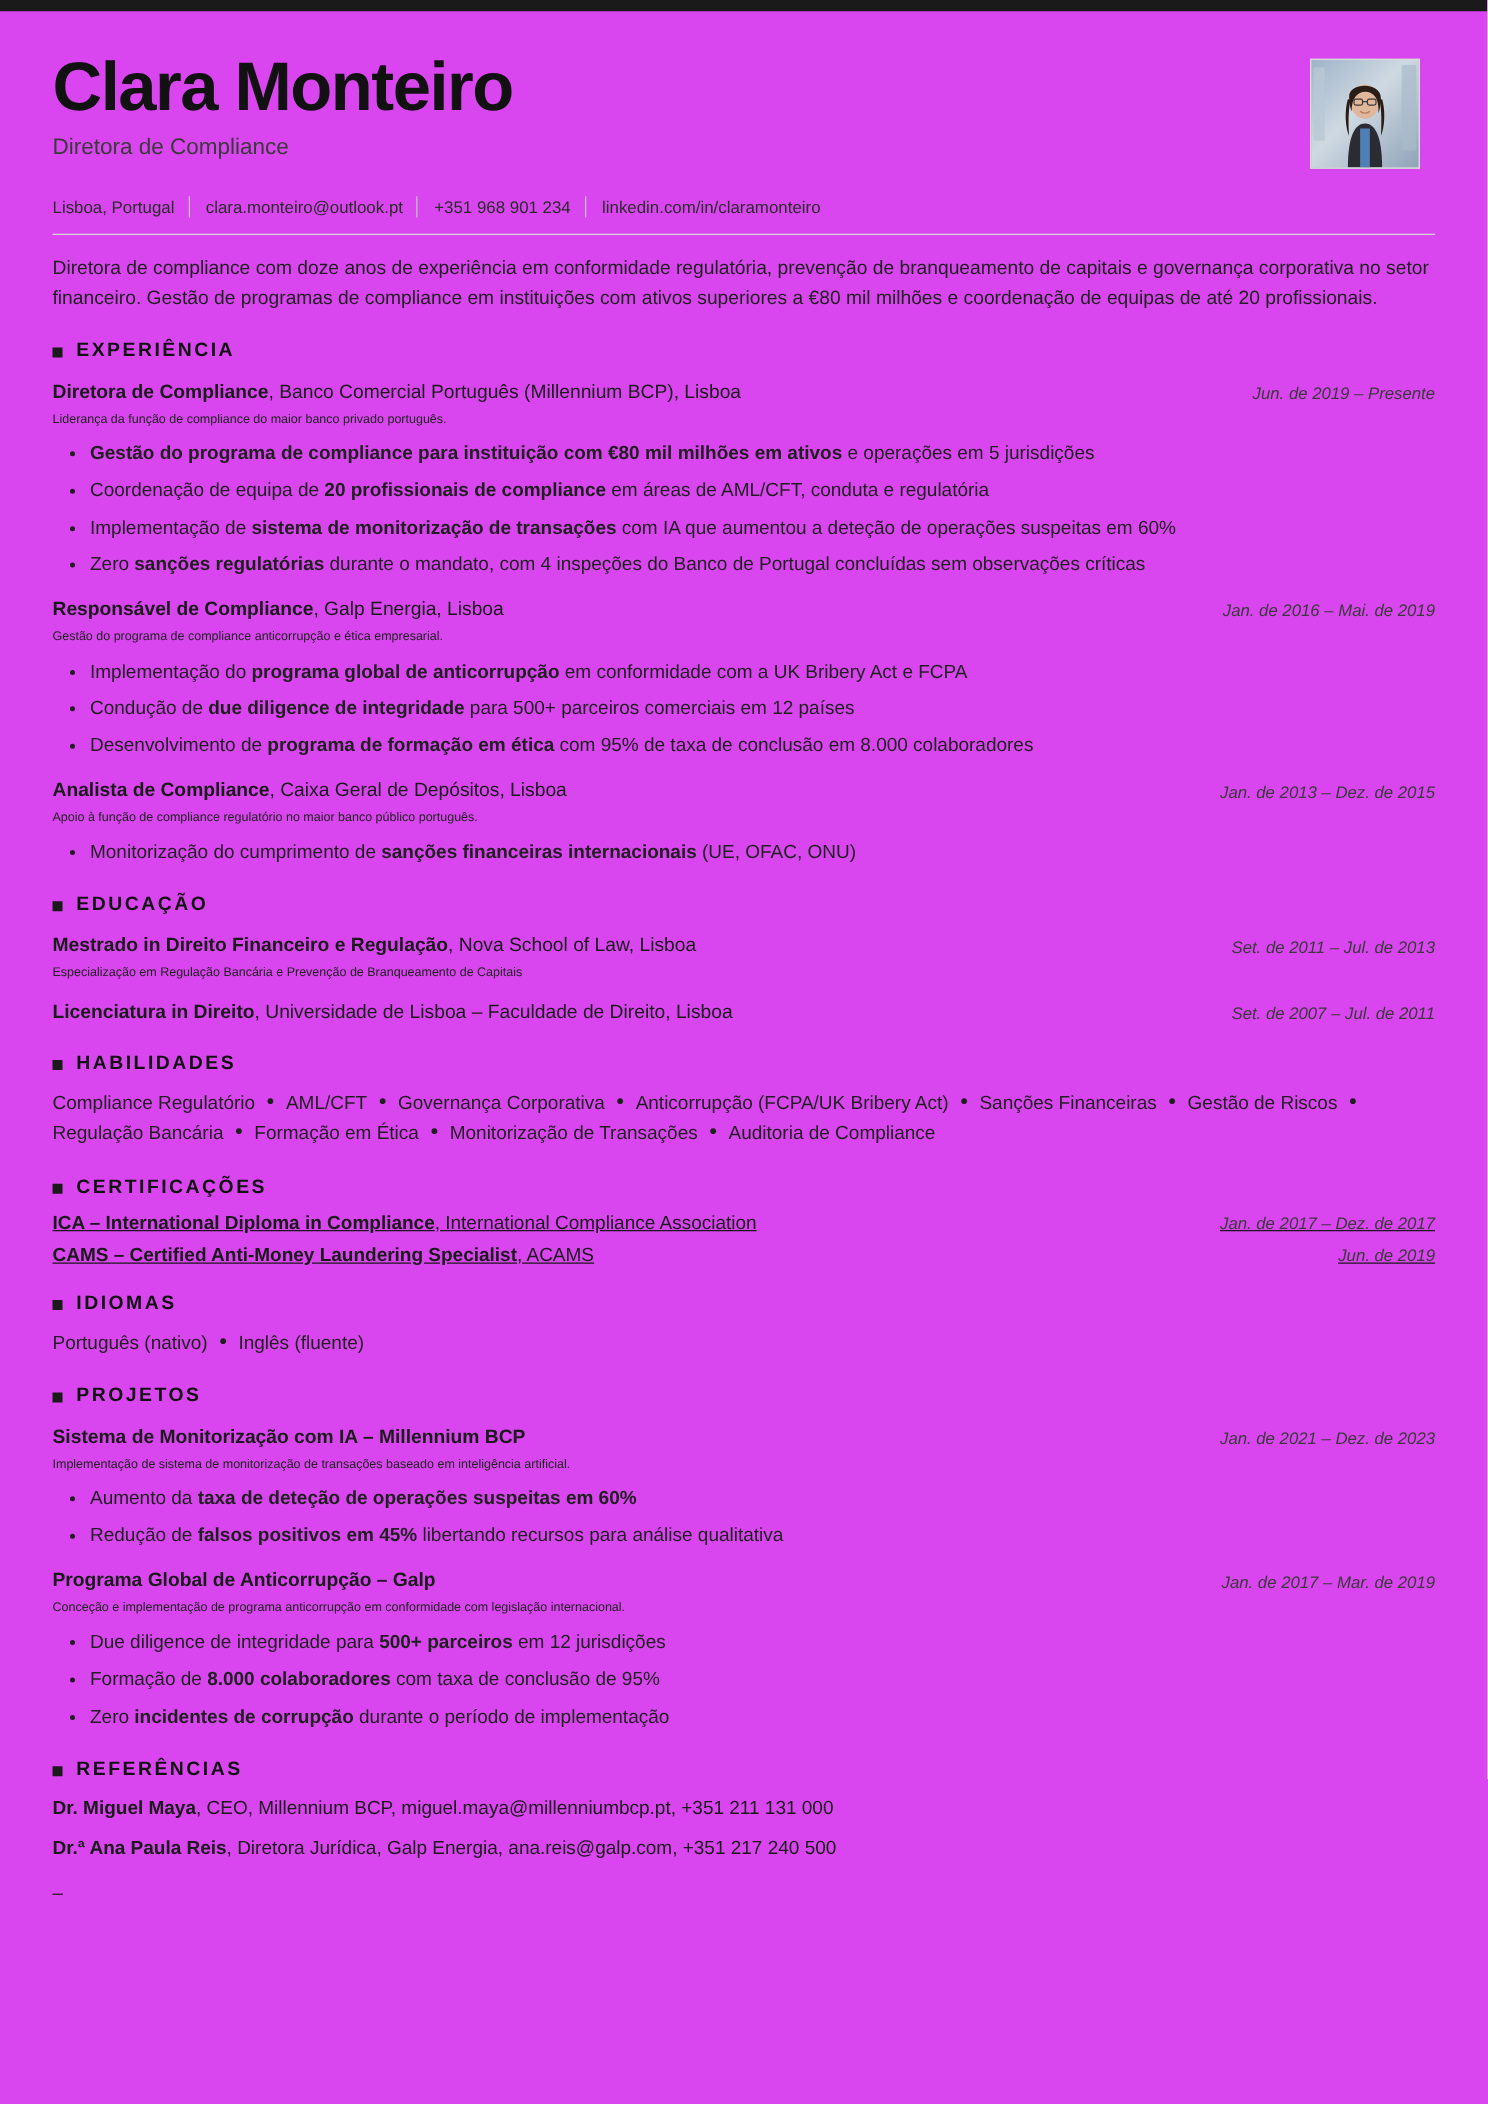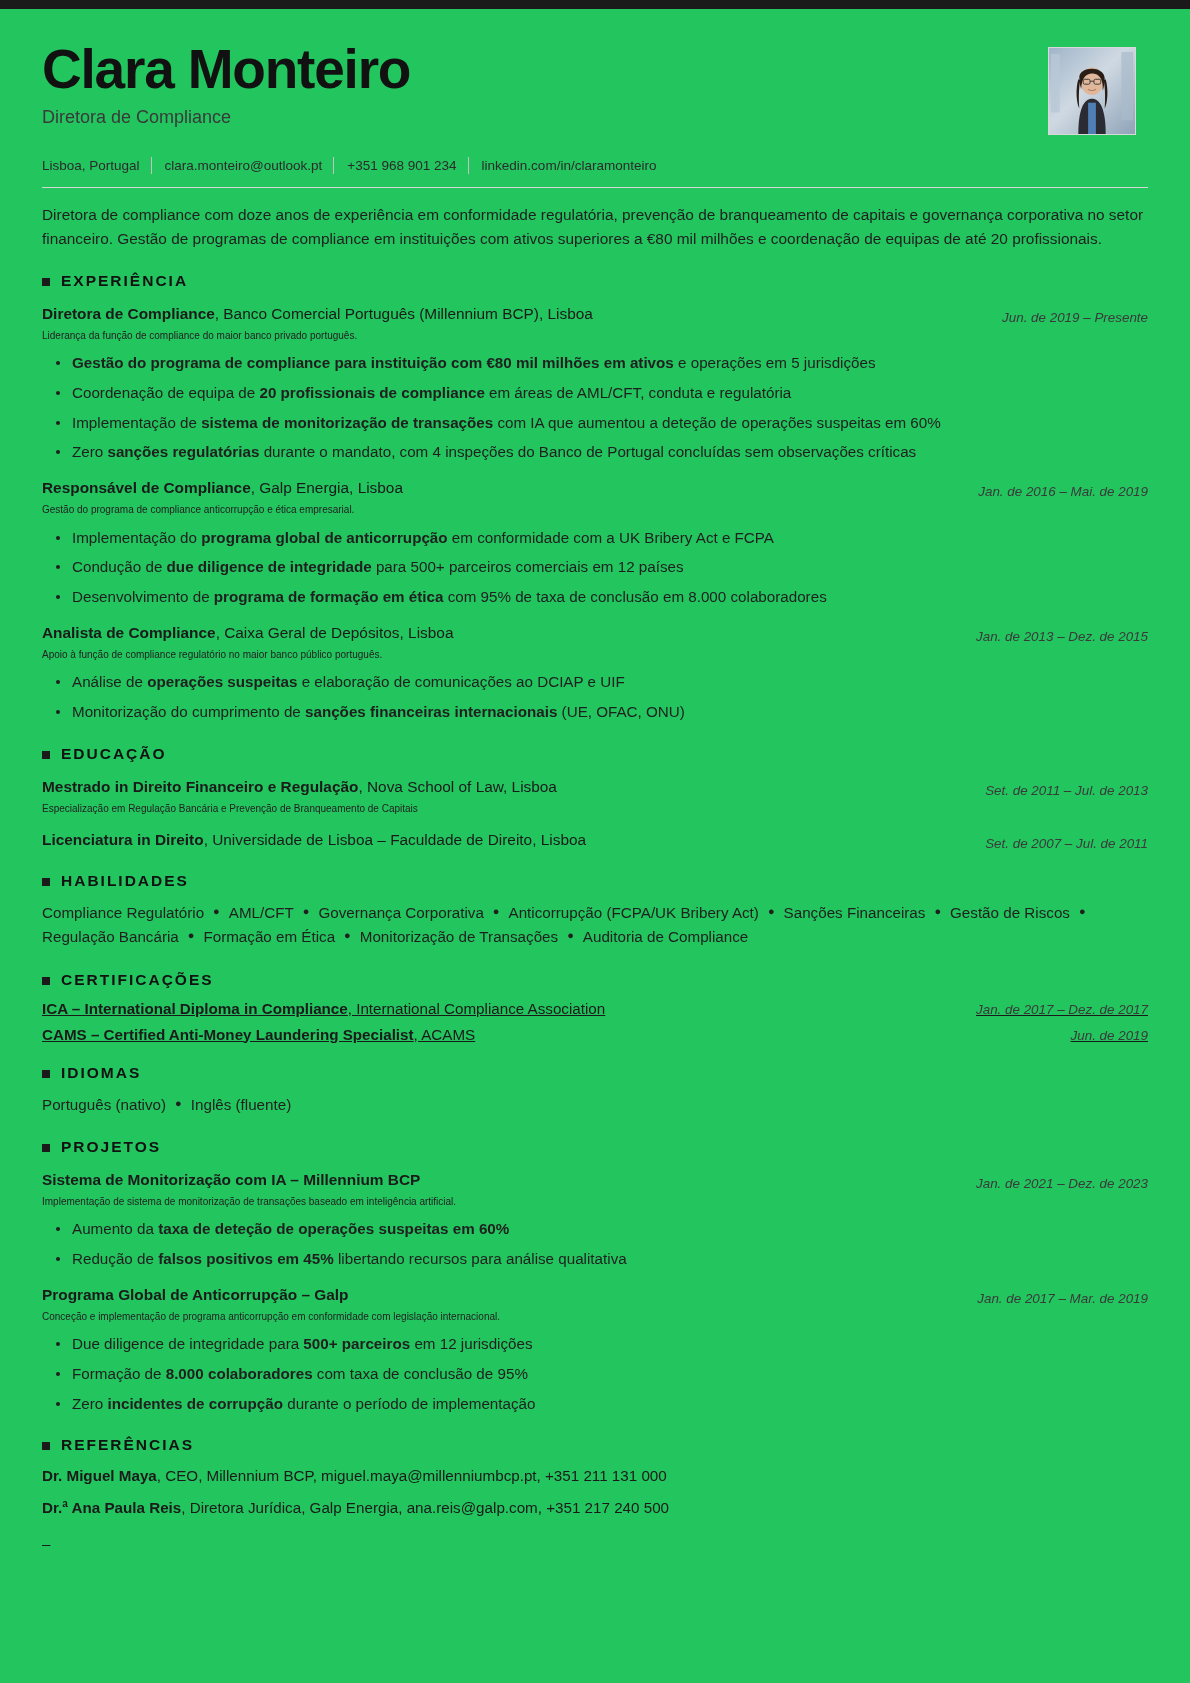--- a/index.html
+++ b/index.html
@@ -9,21 +9,21 @@
   }
   body {
     font-family: "Liberation Sans", sans-serif;
     color: #1a1a1a;
     -webkit-font-smoothing: antialiased;
   }
   .page {
     position: relative;
     width: 1190px;
     min-height: 1683px;
-    background: #22c55e;
+    background: #d946ef;
     box-sizing: border-box;
     padding: 0;
     overflow: hidden;
   }
   .topbar {
     height: 9px;
     background: #1a1a1a;
     width: 100%;
   }
   .content {
@@ -115,21 +115,21 @@
     margin-right: 11px;
     flex: 0 0 auto;
     position: relative;
     top: 1px;
   }
 
   .entry { margin-top: 14px; }
   .entry:first-child { margin-top: 0; }
   .entry-head {
     display: flex;
-    align-items: flex-end;
+    align-items: center;
     justify-content: space-between;
     gap: 18px;
   }
   .entry-title {
     font-size: 15.4px;
     color: #1a1a1a;
     line-height: 1.35;
   }
   .entry-title b { font-weight: bold; }
   .entry-date {
@@ -302,21 +302,20 @@
         </ul>
       </div>
 
       <div class="entry">
         <div class="entry-head">
           <div class="entry-title"><b>Analista de Compliance</b><span>, Caixa Geral de Depósitos, Lisboa</span></div>
           <div class="entry-date">Jan. de 2013 – Dez. de 2015</div>
         </div>
         <div class="entry-sub">Apoio à função de compliance regulatório no maior banco público português.</div>
         <ul class="bullets">
-          <li><span>Análise de </span><b>operações suspeitas</b><span> e elaboração de comunicações ao DCIAP e UIF</span></li>
           <li><span>Monitorização do cumprimento de </span><b>sanções financeiras internacionais</b><span> (UE, OFAC, ONU)</span></li>
         </ul>
       </div>
     </div>
 
     <div class="section">
       <div class="section-title">
         <span class="sq"></span>
         <span>EDUCAÇÃO</span>
       </div>

